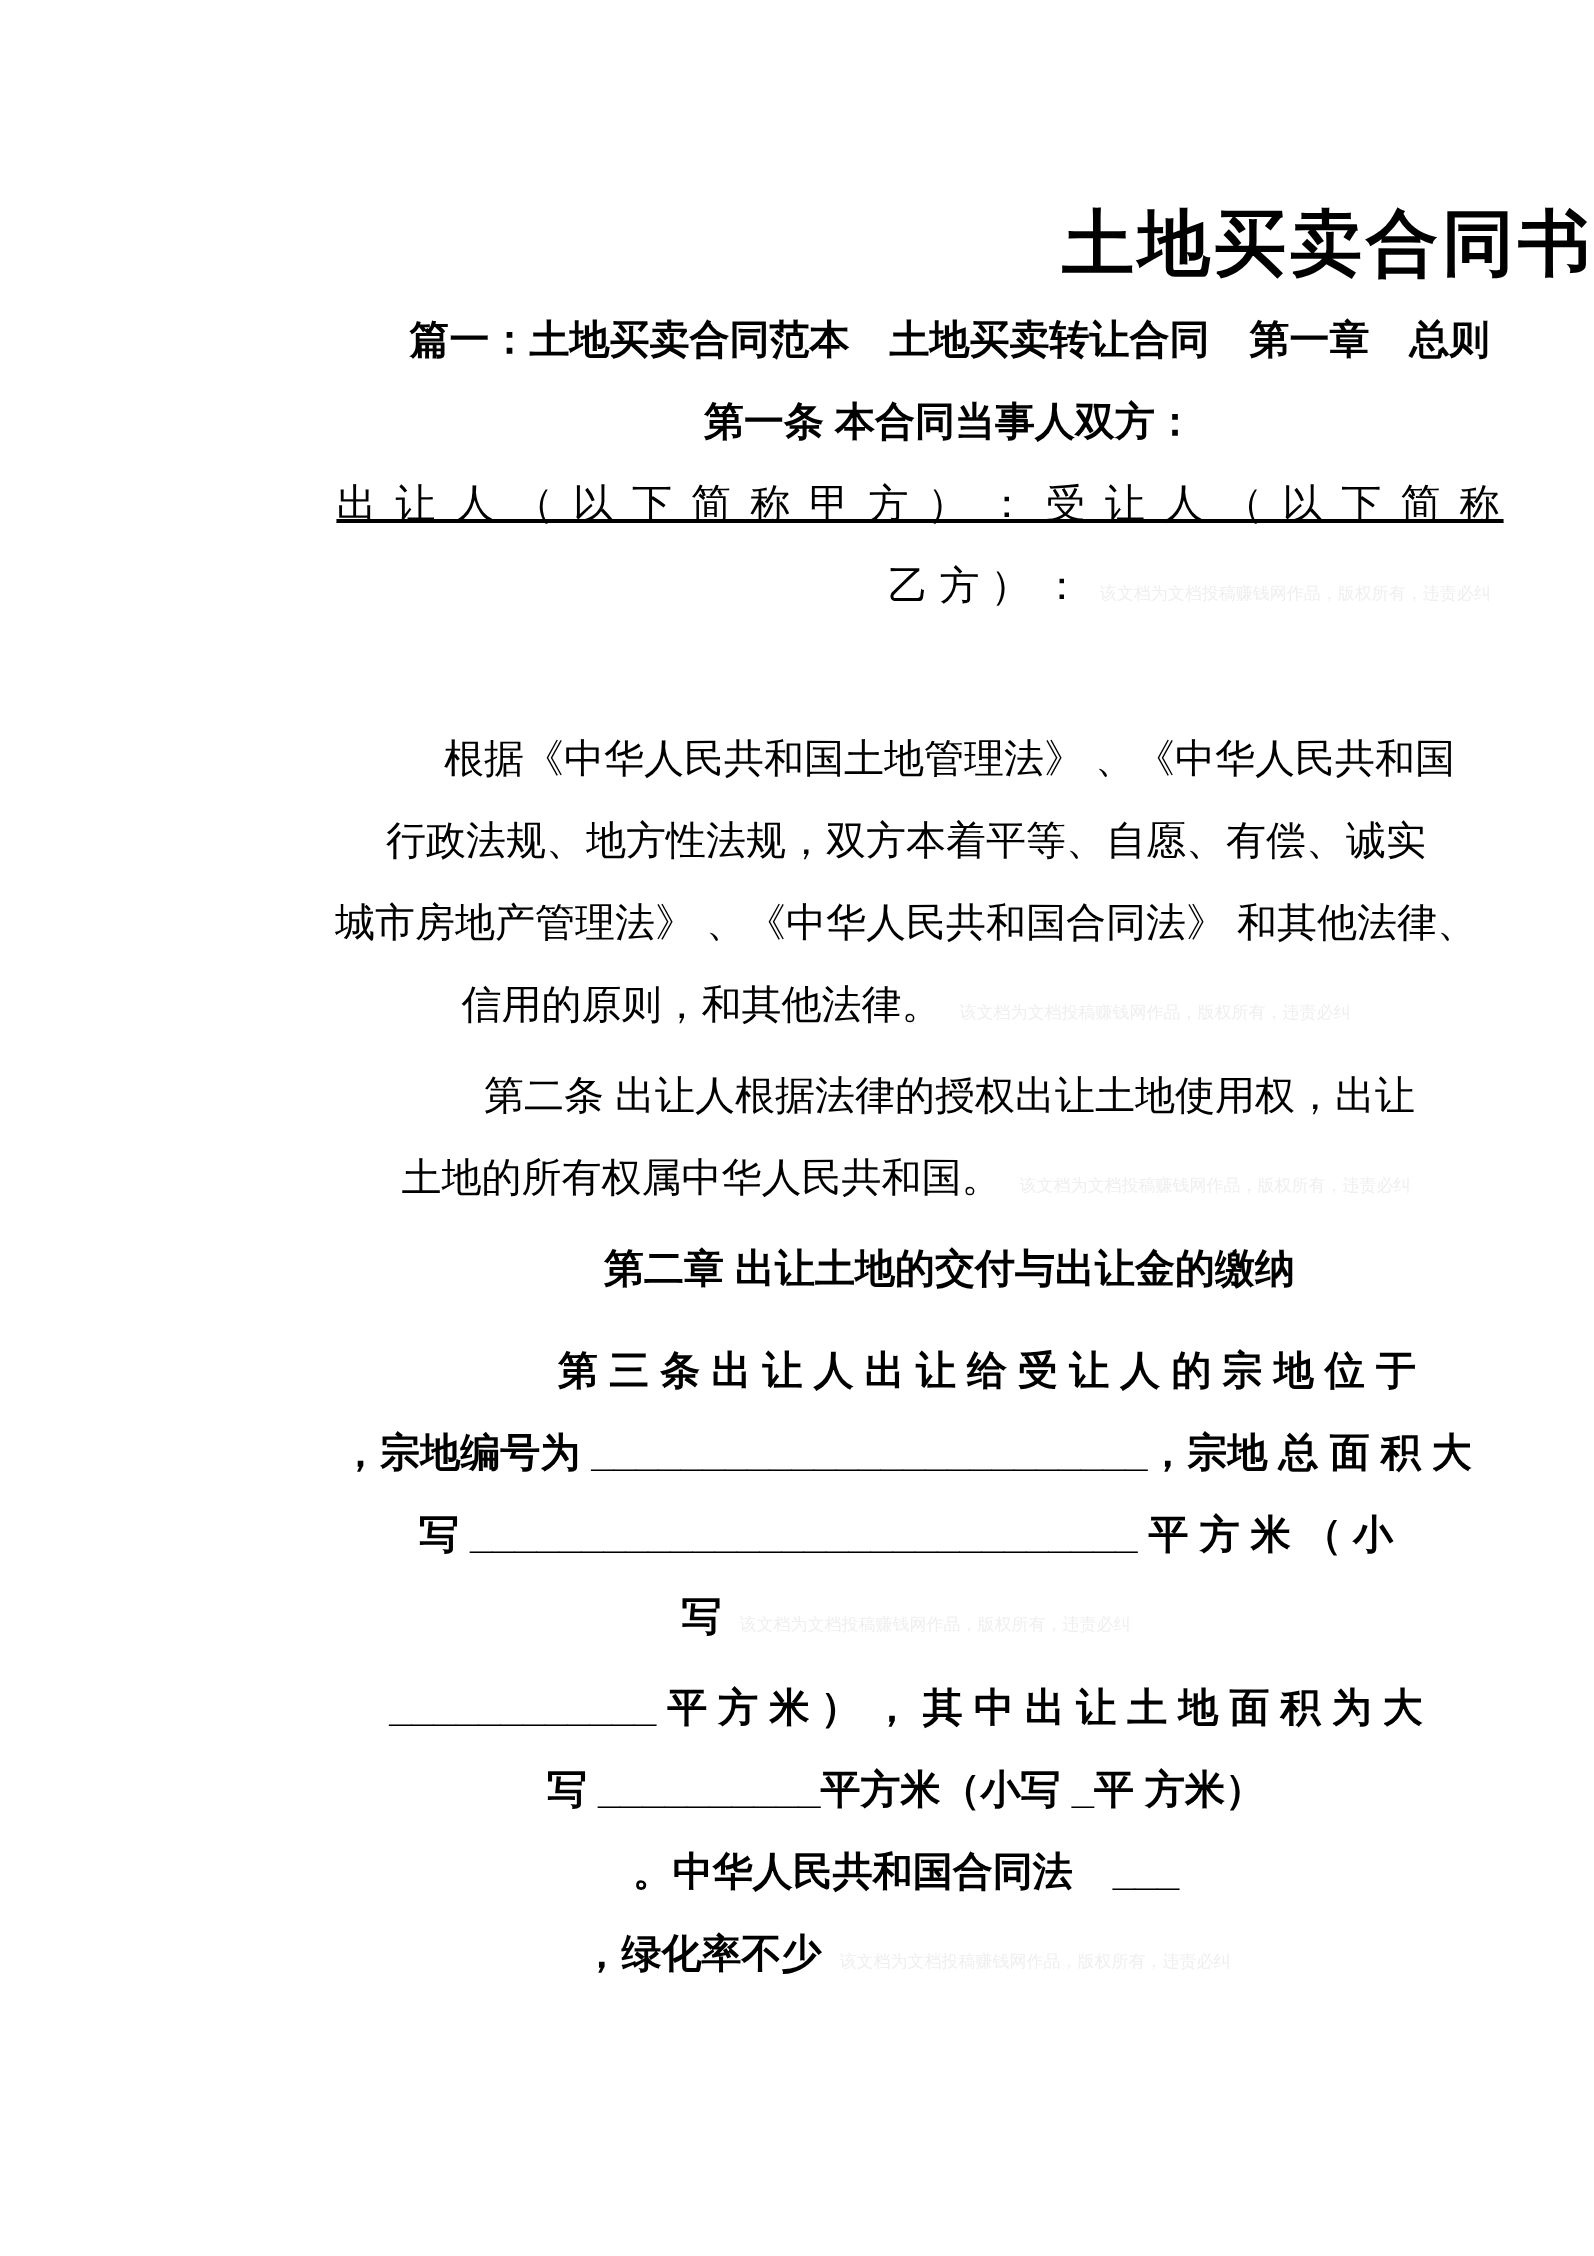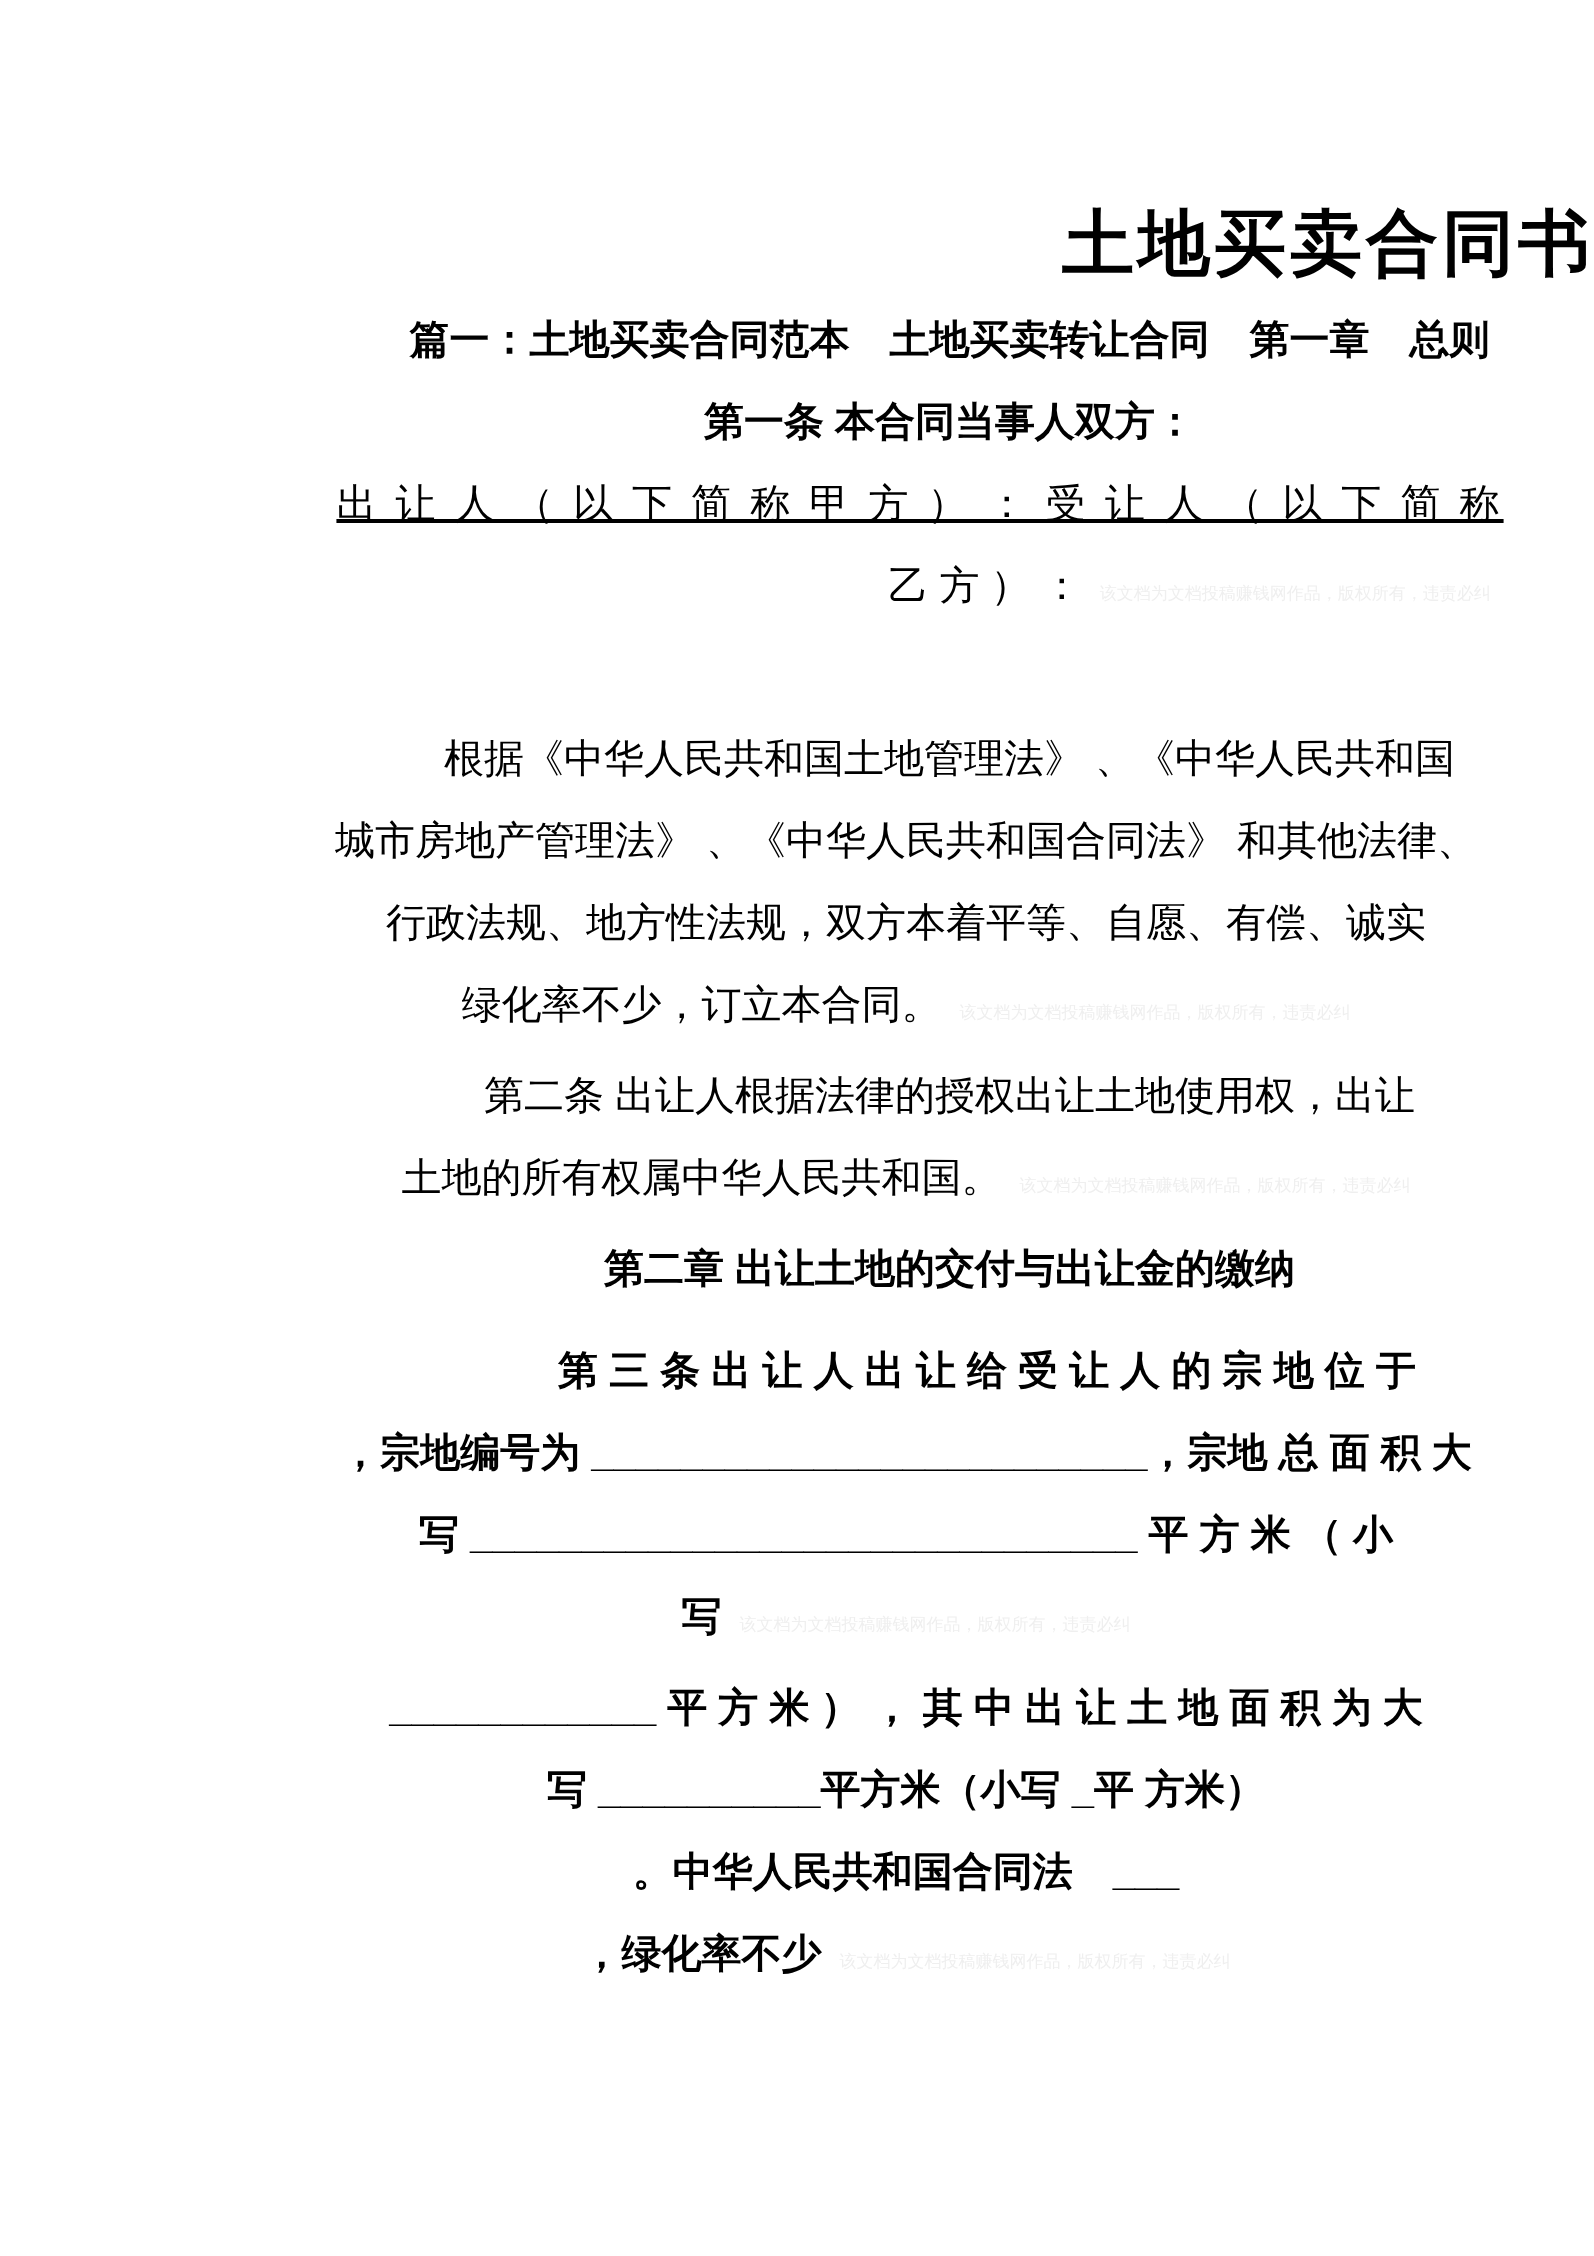--- a/index.html
+++ b/index.html
@@ -56,25 +56,25 @@
   <div class="line bold indent2"><span>第一条 本合同当事人双方：</span></div>
 
   <div class="line party1"><span>出 让 人 （ 以 下 简 称 甲 方 ） ： 受 让 人 （ 以 下 简 称</span></div>
 
   <div class="line party2"><span>乙 方 ） ：</span><span class="wm">该文档为文档投稿赚钱网作品，版权所有，违责必纠</span></div>
 
   <div class="line blank"></div>
 
   <div class="line indent2"><span>根据《中华人民共和国土地管理法》 、《中华人民共和国</span></div>
 
+  <div class="line"><span>行政法规、地方性法规，双方本着平等、自愿、有偿、诚实</span></div>
+
   <div class="line"><span>城市房地产管理法》 、《中华人民共和国合同法》 和其他法律、</span></div>
 
-  <div class="line"><span>行政法规、地方性法规，双方本着平等、自愿、有偿、诚实</span></div>
-
-  <div class="line"><span>绿化率不少，订立本合同。</span><span class="wm">该文档为文档投稿赚钱网作品，版权所有，违责必纠</span></div>
+  <div class="line"><span>信用的原则，和其他法律。</span><span class="wm">该文档为文档投稿赚钱网作品，版权所有，违责必纠</span></div>
 
   <div class="line indent2"><span>第二条 出让人根据法律的授权出让土地使用权，出让</span></div>
 
   <div class="line"><span>土地的所有权属中华人民共和国。</span><span class="wm">该文档为文档投稿赚钱网作品，版权所有，违责必纠</span></div>
 
   <div class="line bold indent2"><span>第二章 出让土地的交付与出让金的缴纳</span></div>
 
   <div class="line bold indent3 extra-gap"><span>第 三 条 出 让 人 出 让 给 受 让 人 的 宗 地 位 于</span></div>
 
   <div class="line bold"><span>，宗地编号为 _________________________，宗地 总 面 积 大</span></div>

